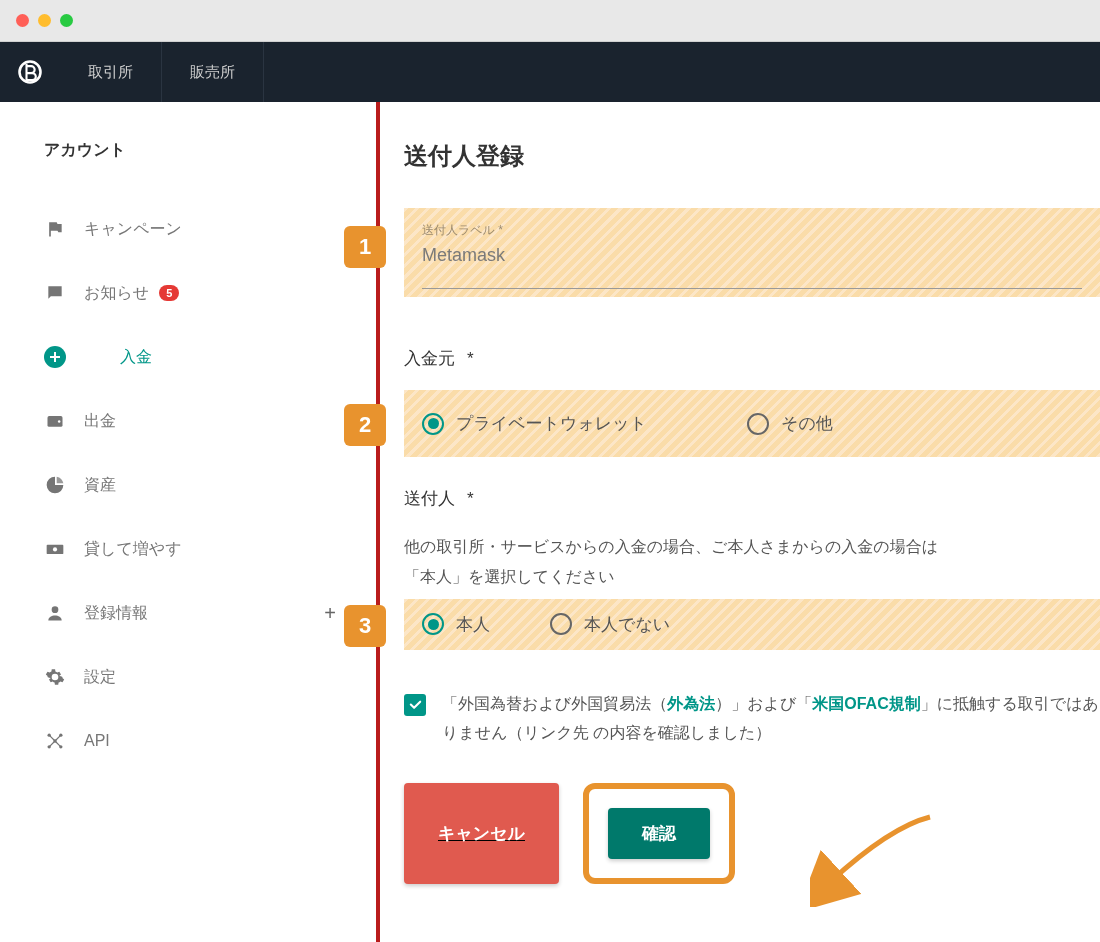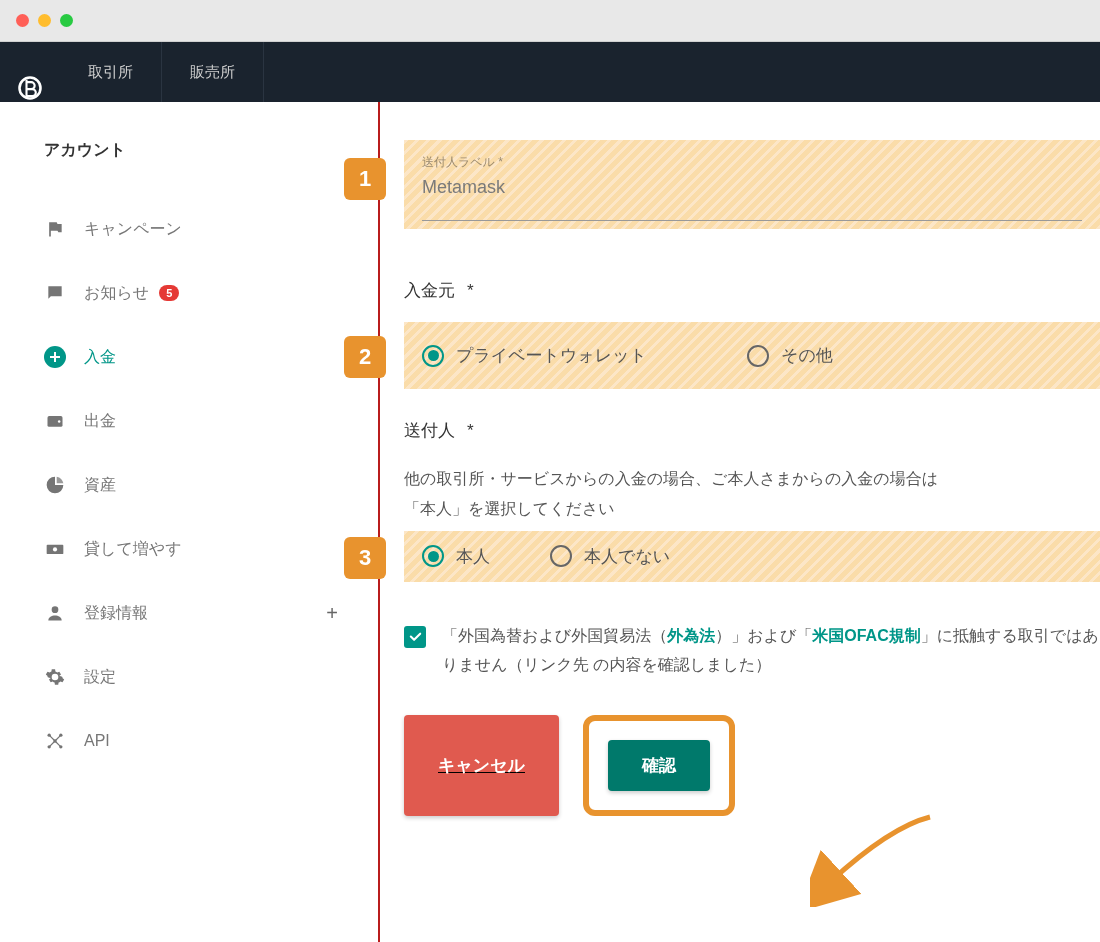--- a/index.html
+++ b/index.html
@@ -29,21 +29,21 @@
       height: 13px;
       border-radius: 50%;
     }
     .tl-red { background: #ff5f57; }
     .tl-yellow { background: #ffbd2e; }
     .tl-green { background: #28ca42; }
     .top-nav {
       height: 60px;
       background: #1a232e;
       display: flex;
-      align-items: flex-end;
+      align-items: center;
     }
     .logo {
       width: 60px;
       display: flex;
       align-items: center;
       justify-content: center;
       color: #fff;
     }
     .logo svg {
       width: 28px;
@@ -62,38 +62,39 @@
     .nav-tab:first-of-type {
       border-left: 1px solid #2a3441;
     }
     .content-wrap {
       display: flex;
       height: calc(942px - 42px - 60px);
     }
     .sidebar {
       width: 380px;
       padding: 38px 20px 28px 44px;
-      border-right: 2px solid #b91c1c;
+      border-right: 4px solid #b91c1c;
     }
     .sidebar-title {
       font-size: 16px;
       font-weight: 600;
       color: #333;
       margin-bottom: 36px;
     }
     .sidebar-item {
       display: flex;
       align-items: center;
       padding: 21px 0;
       color: #777;
       cursor: pointer;
       position: relative;
     }
     .sidebar-item.active {
       color: #009688;
+      gap: 36px;
     }
     .sidebar-item.active .side-icon-bg {
       background: #009688;
     }
     .side-icon {
       width: 22px;
       height: 22px;
       margin-right: 18px;
       display: flex;
       align-items: center;
@@ -404,20 +405,21 @@
             <circle cx="5" cy="19" r="2"></circle>
             <circle cx="19" cy="19" r="2"></circle>
             <path d="M12 12L5 5M12 12l7-7M12 12l-7 7M12 12l7 7" stroke="#757575" stroke-width="1.5"></path>
           </svg>
       </span>
       <span class="side-label">API</span>
     </div>
   </div>
 
   <div class="main">
+    <h1 class="page-title">送付人登録</h1>
 
     <div class="highlight-box">
       <div class="step-marker" style="top:18px;">1</div>
       <div class="field-label-sm">送付人ラベル *</div>
       <div class="field-value">Metamask</div>
     </div>
 
     <div class="section-label">入金元 *</div>
 
     <div class="highlight-box radio-row" style="padding:22px 18px;">

